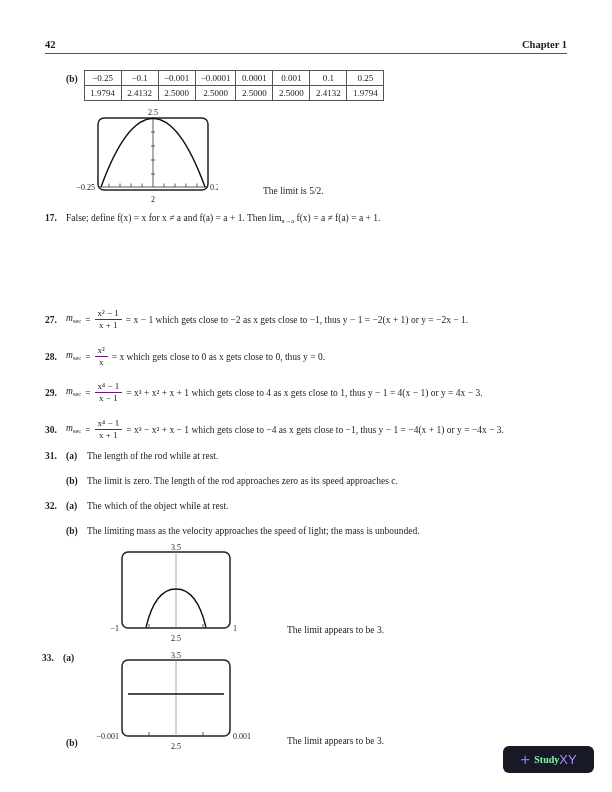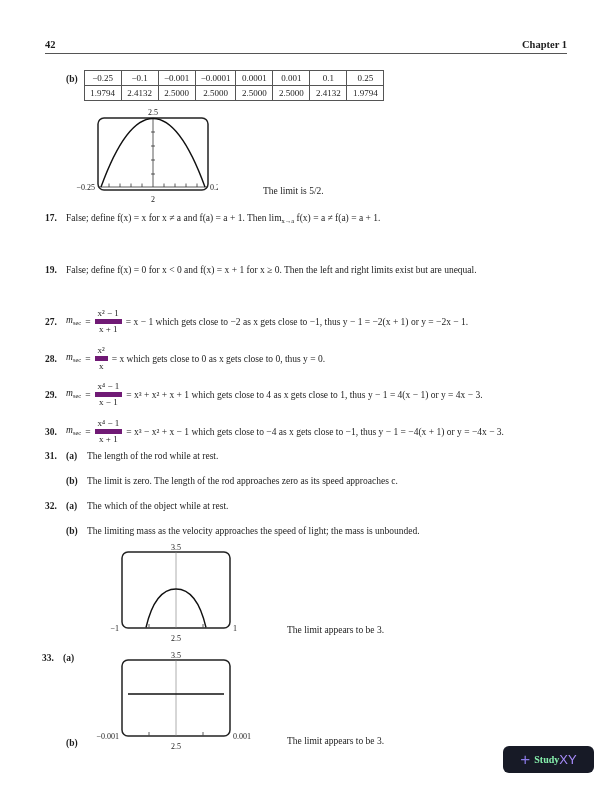--- a/index.html
+++ b/index.html
@@ -27,21 +27,21 @@
   .sol .num{display:inline-block;width:21px;font-weight:bold;}
   .sub-label{display:inline-block;width:21px;font-weight:bold;}
   .indent{left:66px;}
   .limsub{font-size:6.5px;vertical-align:-2px;}
   .frac-row{display:flex;align-items:center;}
   .frac-row .num{flex:0 0 21px;}
   .mvar{margin-right:3px;}
   .mvar sub{font-size:6.5px;vertical-align:-2px;}
   .eq{margin:0 4px 0 1px;}
   .frac{display:inline-flex;flex-direction:column;text-align:center;font-size:9px;line-height:11px;margin-right:4px;}
-  .frac .fnum{display:block;padding:0 3px;border-bottom:5px solid #701a75;}
+  .frac .fnum{display:block;padding:0 3px;border-bottom:1px solid #701a75;}
   .frac .fden{display:block;padding:0 3px;}
   
   .logo{position:absolute;left:503px;top:746px;width:91px;height:27px;background:#171a26;
     border-radius:6px;display:flex;align-items:center;justify-content:center;
     font-family:"Liberation Sans","DejaVu Sans",sans-serif;cursor:pointer;}
   .logo .plus{color:#8b7ae8;font-size:17px;font-weight:300;margin-right:4px;line-height:1;}
   .logo .brand{color:#86efac;font-weight:700;font-size:10px;font-family:Liberation Serif, serif;}
   .logo .accent{color:#a78bfa;font-weight:400;font-size:13px;}
 </style>
 </head>
@@ -109,23 +109,20 @@
       <text x="85" y="93.5" text-anchor="middle">2</text>
     </svg>
   </div>
   <div class="caption" style="left:263px;top:186px;">The limit is 5/2.</div>
 
   <div class="sol" style="top:212px;">
     <span class="num">17.</span><span><span>False; define f(x) = x for x ≠ a and f(a) = a + 1. Then lim</span><sub class="limsub">x→a</sub><span> f(x) = a ≠ f(a) = a + 1.</span></span>
   </div>
 
 
-  <div class="sol" style="top:264px;">
-    <span class="num">19.</span><span>False; define f(x) = 0 for x &lt; 0 and f(x) = x + 1 for x ≥ 0. Then the left and right limits exist but are unequal.</span>
-  </div>
 
 
   <div class="sol frac-row" style="top:308px;">
     <span class="num">27.</span>
     <span class="mvar"><i>m</i><sub>sec</sub></span>
     <span class="eq">=</span>
     <span class="frac">
         <span class="fnum">x² − 1</span>
         <span class="fden">x + 1</span>
       </span>

